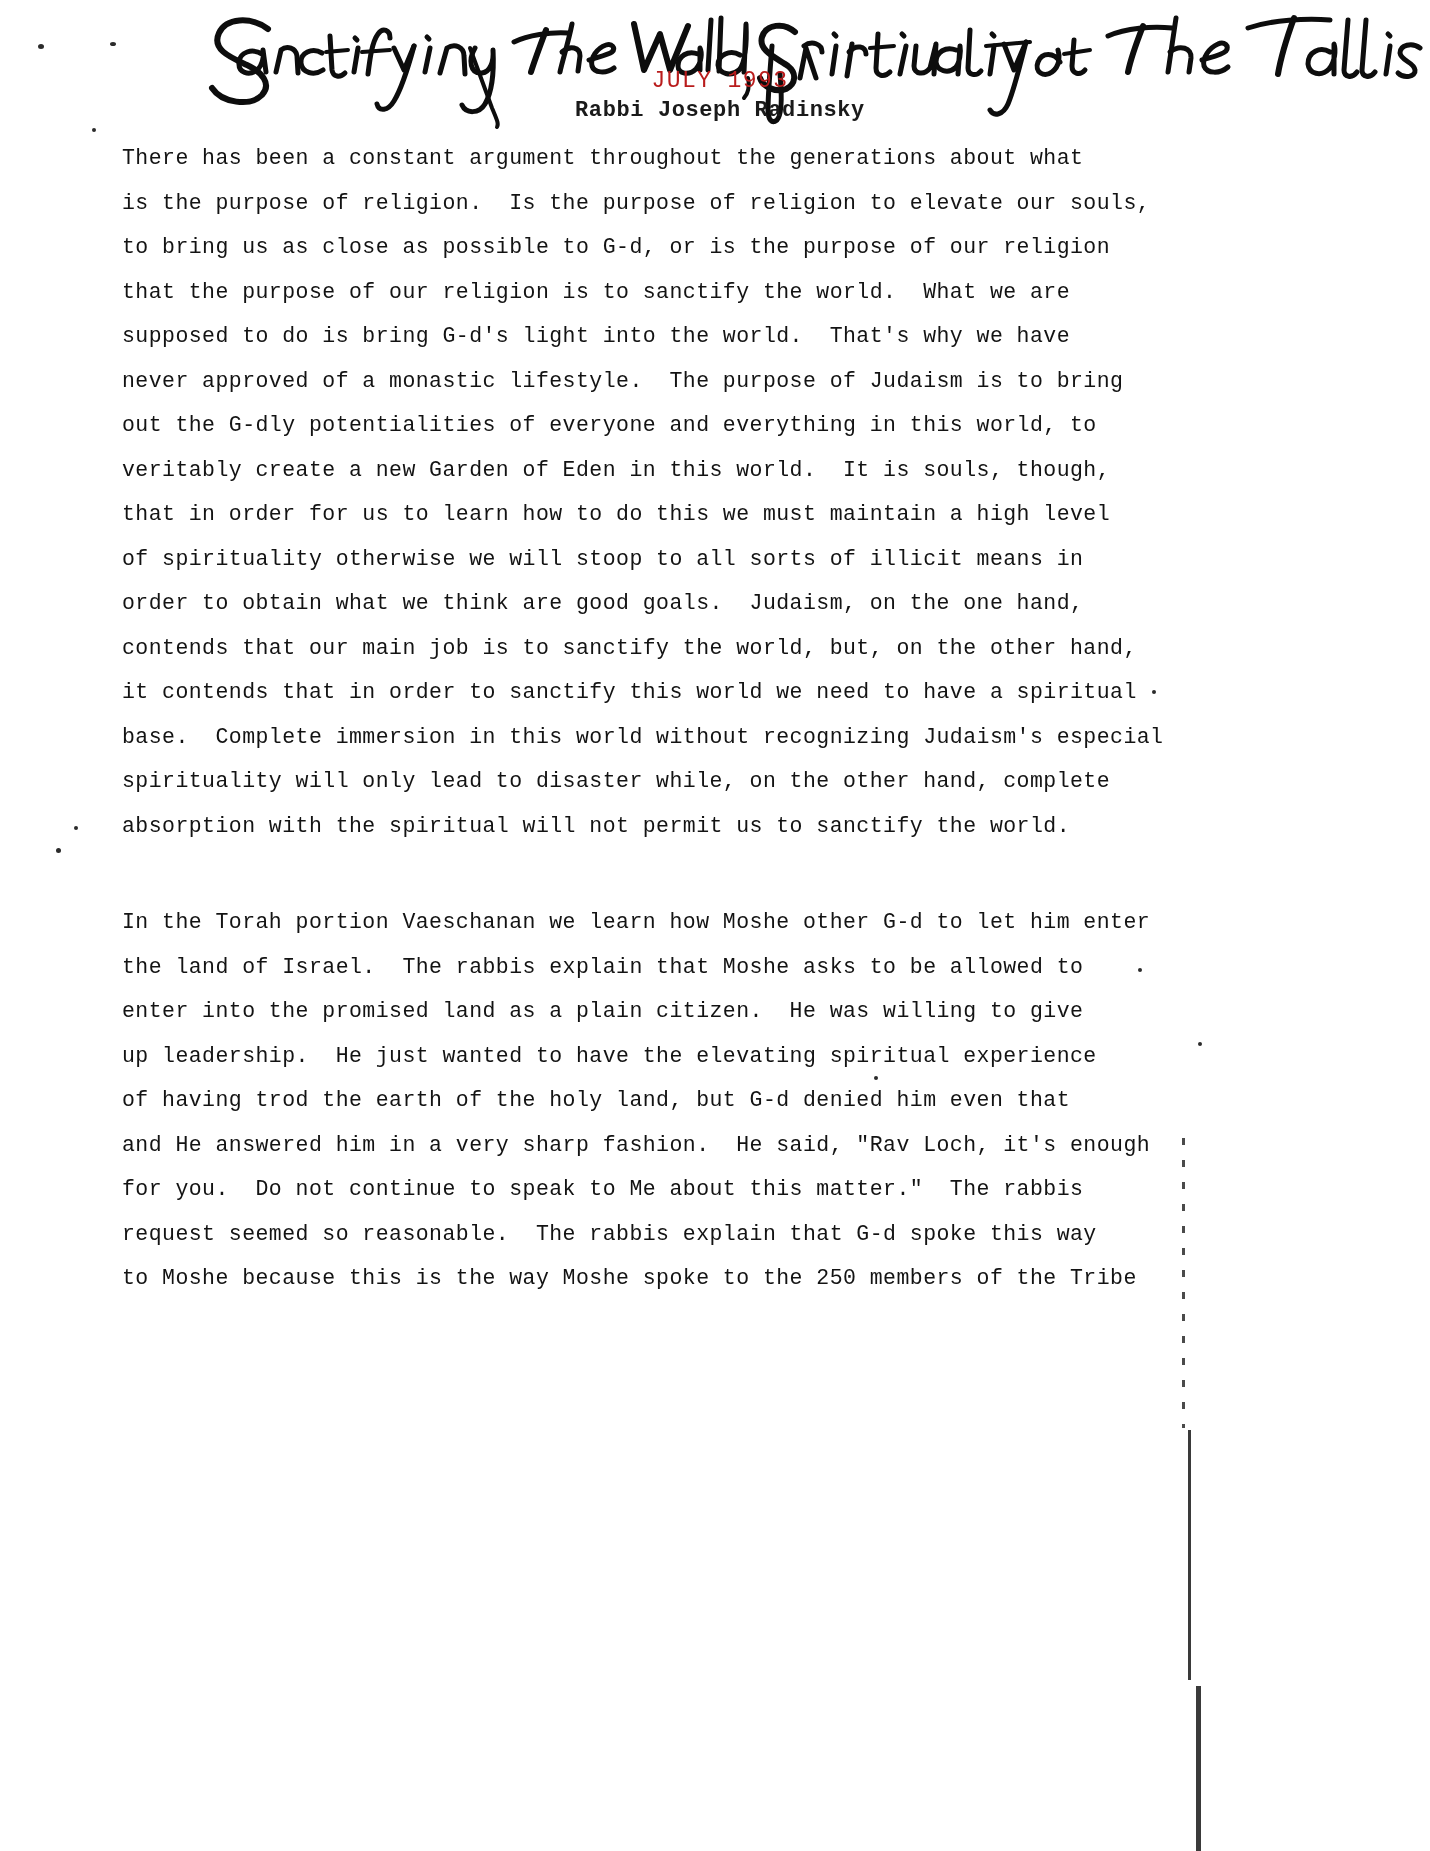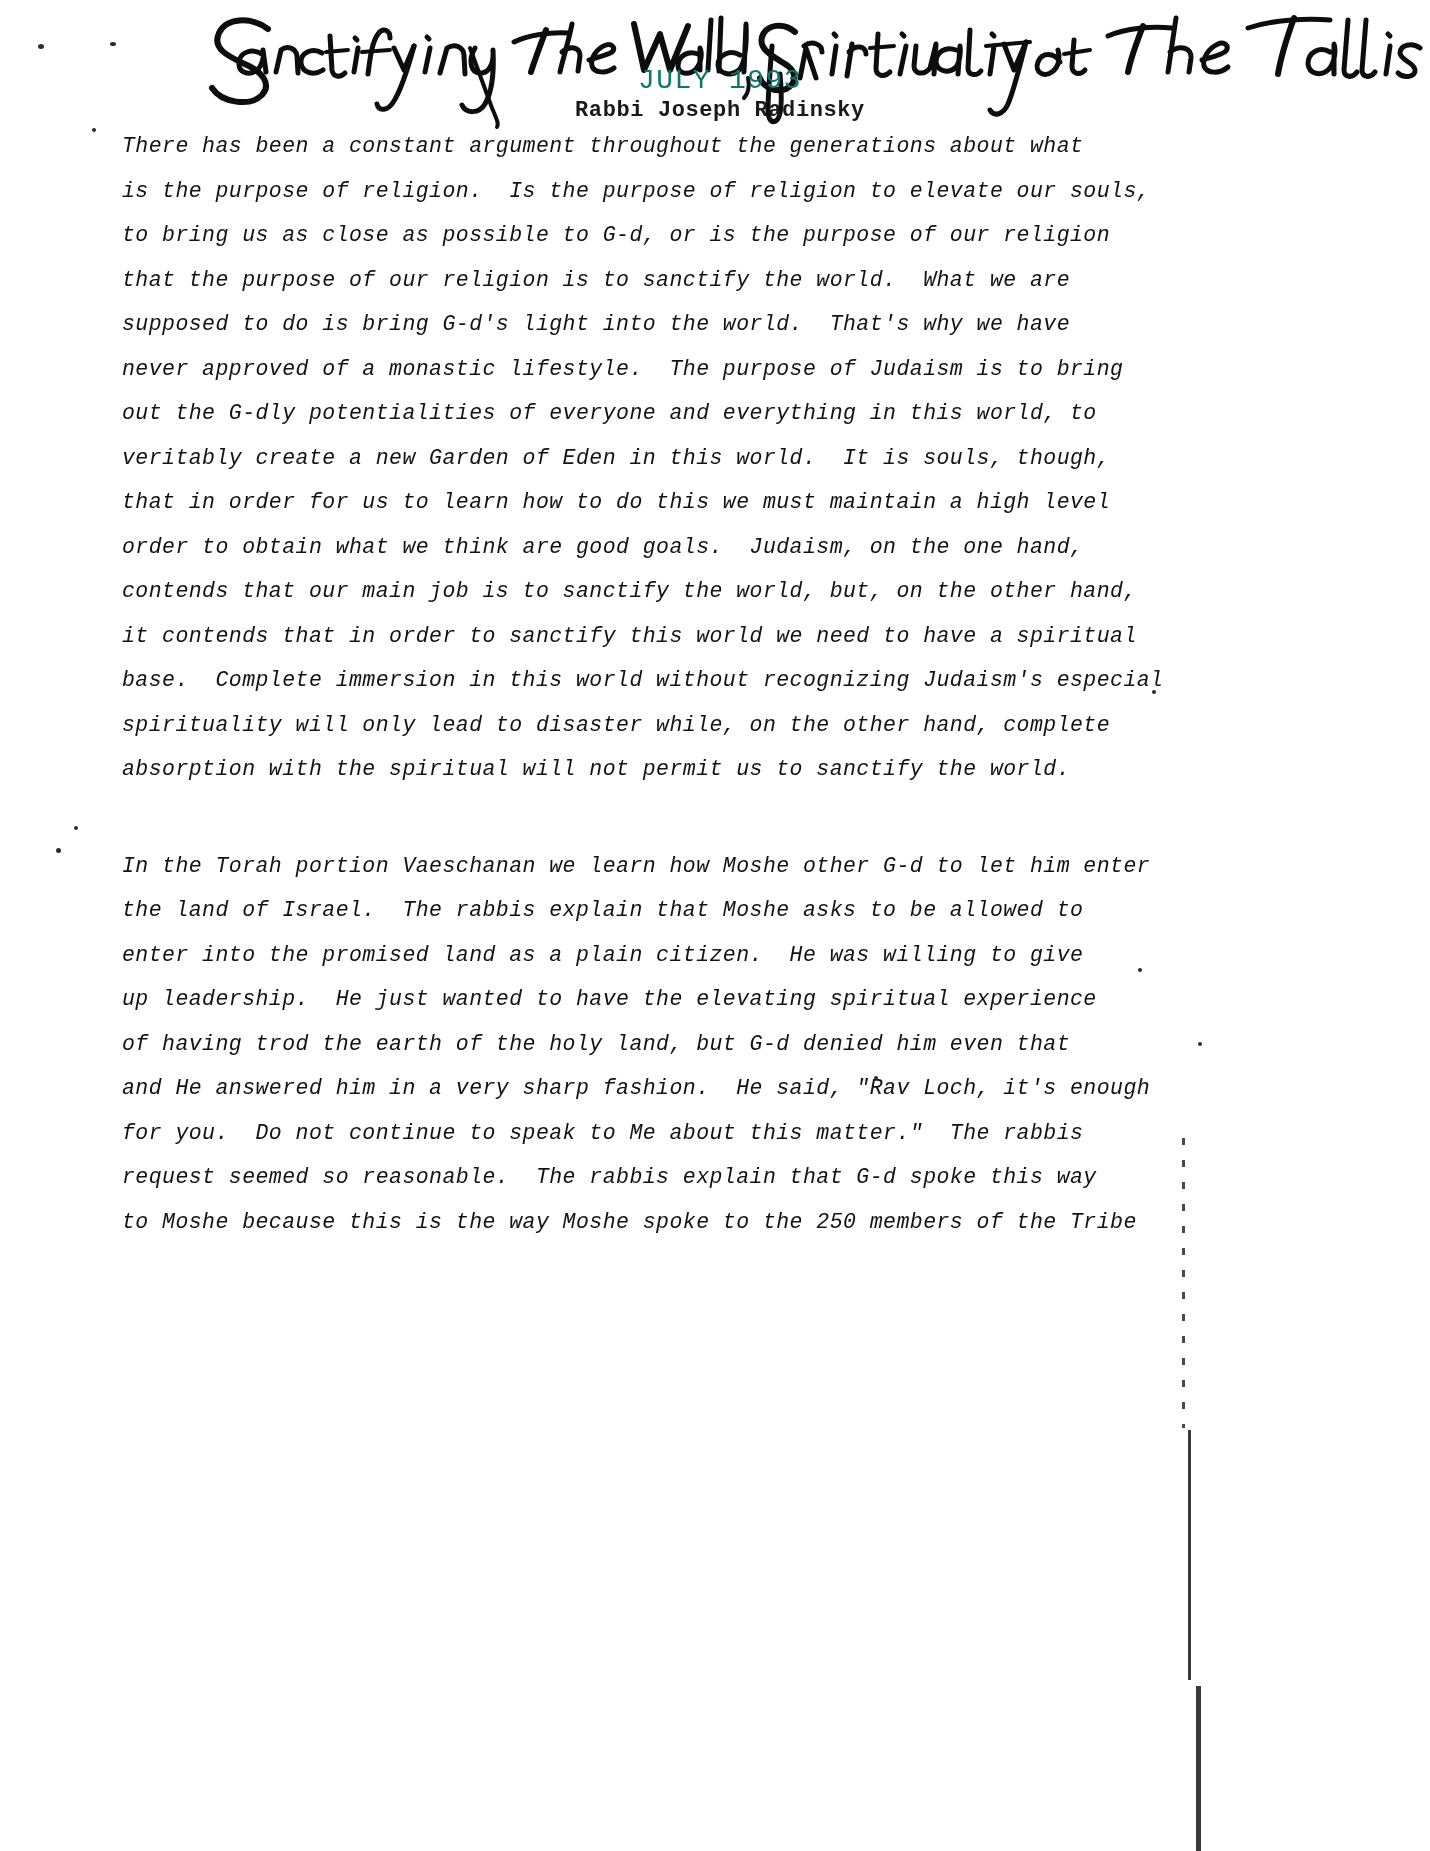--- a/index.html
+++ b/index.html
@@ -48,42 +48,41 @@
 
   
   .doc-head {
     position: absolute;
     left: 0;
     top: 66px;
     width: 1430px;
     text-align: center;
   }
   .doc-date {
-    font-size: 28px;
+    font-size: 23px;
     letter-spacing: 1.4px;
-    color: #0f766e;
+    color: #b91c1c;
     margin-left: 10px;
     line-height: 30px;
   }
   .doc-author {
     font-size: 22px;
     letter-spacing: 0.6px;
     color: #1a1a1a;
     margin-left: 10px;
     line-height: 30px;
     font-weight: bold;
   }
 
   
   .body-wrap {
     position: absolute;
     left: 122px;
-    top: 124px;
+    top: 136px;
     width: 1160px;
-    font-style: italic;
   }
   .para {
     margin: 0 0 0 0;
   }
   .para + .para {
     margin-top: 52px;
   }
   .line {
     font-size: 21.5px;
     line-height: 44.5px;
@@ -207,20 +206,21 @@
     <div class="para">
       <div class="line">There has been a constant argument throughout the generations about what</div>
       <div class="line">is the purpose of religion.  Is the purpose of religion to elevate our souls,</div>
       <div class="line">to bring us as close as possible to G-d, or is the purpose of our religion</div>
       <div class="line">that the purpose of our religion is to sanctify the world.  What we are</div>
       <div class="line">supposed to do is bring G-d's light into the world.  That's why we have</div>
       <div class="line">never approved of a monastic lifestyle.  The purpose of Judaism is to bring</div>
       <div class="line">out the G-dly potentialities of everyone and everything in this world, to</div>
       <div class="line">veritably create a new Garden of Eden in this world.  It is souls, though,</div>
       <div class="line">that in order for us to learn how to do this we must maintain a high level</div>
+      <div class="line">of spirituality otherwise we will stoop to all sorts of illicit means in</div>
       <div class="line">order to obtain what we think are good goals.  Judaism, on the one hand,</div>
       <div class="line">contends that our main job is to sanctify the world, but, on the other hand,</div>
       <div class="line">it contends that in order to sanctify this world we need to have a spiritual</div>
       <div class="line">base.  Complete immersion in this world without recognizing Judaism's especial</div>
       <div class="line">spirituality will only lead to disaster while, on the other hand, complete</div>
       <div class="line">absorption with the spiritual will not permit us to sanctify the world.</div>
     </div>
 
     <div class="para">
       <div class="line">In the Torah portion Vaeschanan we learn how Moshe other G-d to let him enter</div>

